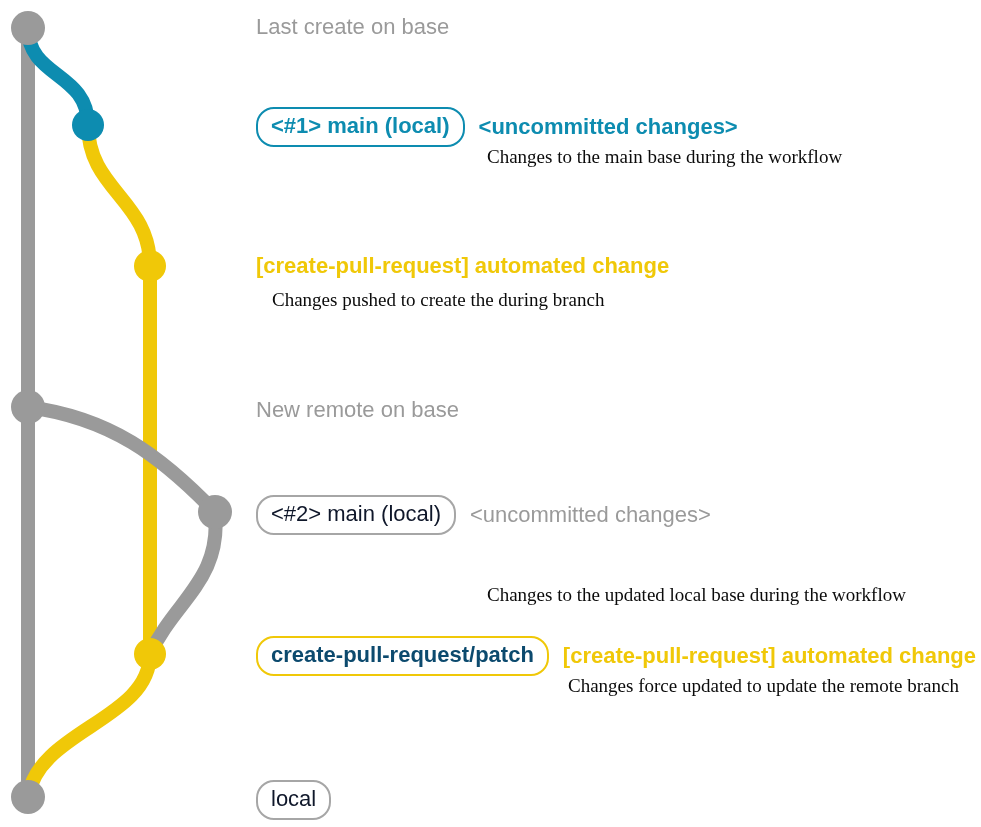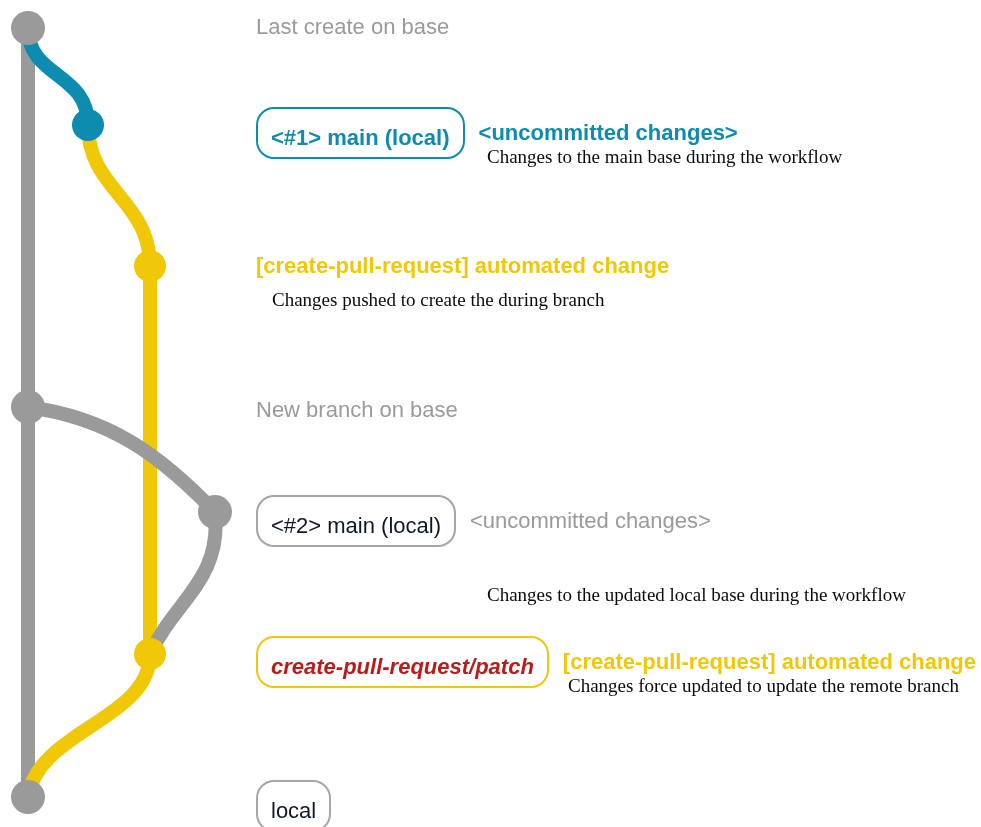--- a/index.html
+++ b/index.html
@@ -24,37 +24,36 @@
   .row {
     position: absolute;
     display: flex;
     align-items: center;
     white-space: nowrap;
   }
   .badge {
     display: inline-block;
     border: 2px solid #9a9a9a;
     border-radius: 18px;
-    padding: 16px 13px 6px 13px;
+    padding: 4px 13px 6px 13px;
     font-size: 22px;
     line-height: 26px;
     color: #9a9a9a;
     background: #ffffff;
     font-family: "Liberation Sans", sans-serif;
   }
   .badge.teal {
     border-color: #0d8cb0;
     color: #0d8cb0;
     font-weight: bold;
   }
   .badge.yellow {
     border-color: #f0c808;
-    color: #b91c1c;
+    color: #0c4a6e;
     font-weight: bold;
-    font-style: italic;
   }
   .badge.gray {
     border-color: #a6a6a6;
     color: #0f172a;
   }
   .commit-msg {
     font-size: 22px;
     line-height: 26px;
     font-family: "Liberation Sans", sans-serif;
     margin-left: 14px;
@@ -113,21 +112,21 @@
 
 <div class="row" style="left:256px; top:107px;">
   <span class="badge teal">&lt;#1&gt; main (local)</span>
   <span class="commit-msg teal">&lt;uncommitted changes&gt;</span>
 </div>
 <div class="note" style="left:487px; top:146px;">Changes to the main base during the workflow</div>
 
 <div class="standalone-msg yellow" style="left:256px; top:253px;">[create-pull-request] automated change</div>
 <div class="note" style="left:272px; top:289px;">Changes pushed to create the during branch</div>
 
-<div class="standalone-msg gray" style="left:256px; top:397px;">New branch on base</div>
+<div class="standalone-msg gray" style="left:256px; top:397px;">New remote on base</div>
 
 <div class="row" style="left:256px; top:495px;">
   <span class="badge gray">&lt;#2&gt; main (local)</span>
   <span class="commit-msg gray">&lt;uncommitted changes&gt;</span>
 </div>
 <div class="note" style="left:487px; top:560px;margin-top:24px;">Changes to the updated local base during the workflow</div>
 
 <div class="row" style="left:256px; top:636px;">
   <span class="badge yellow">create-pull-request/patch</span>
   <span class="commit-msg yellow">[create-pull-request] automated change</span>

